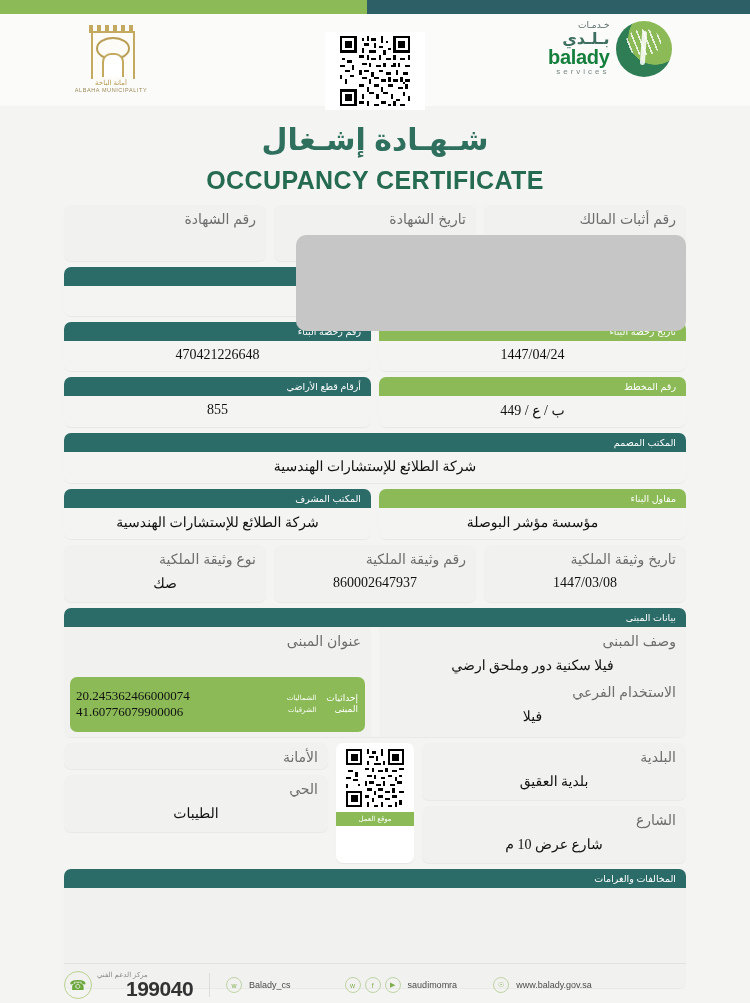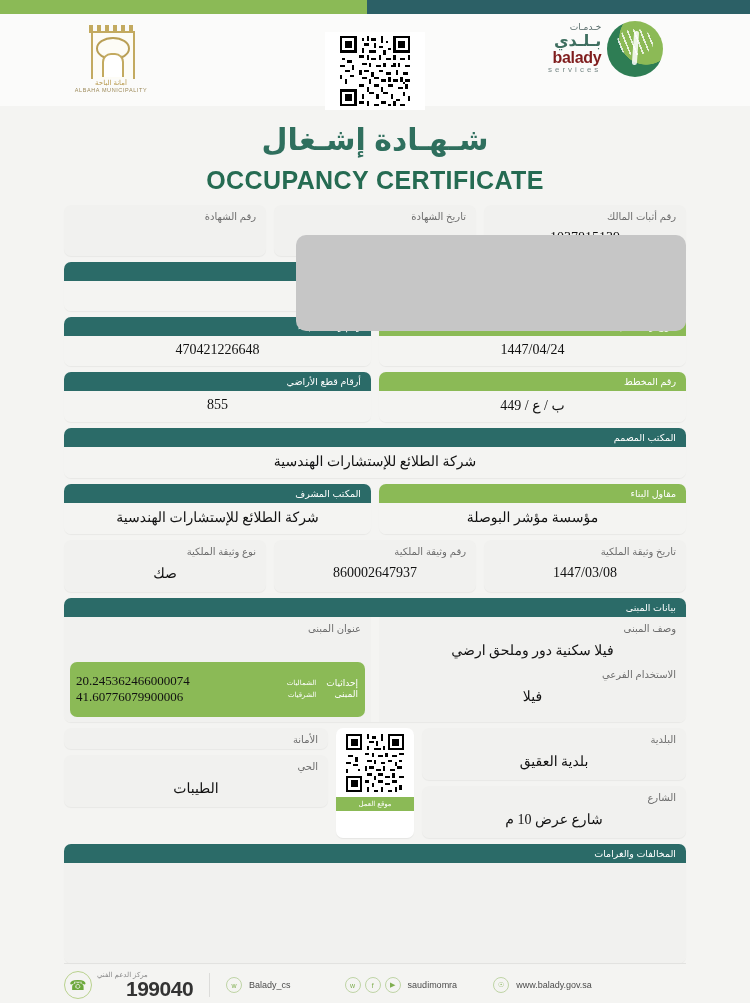--- a/index.html
+++ b/index.html
@@ -34,21 +34,21 @@
 
   .qr-top{position:absolute;left:325px;top:18px;width:100px;height:78px;background:#fff;
           display:flex;align-items:center;justify-content:center;}
   .qr-top .qr{width:70px;height:70px;}
 
   .logo-right{position:absolute;left:548px;top:4px;width:150px;height:62px;
               display:flex;align-items:center;justify-content:flex-start;gap:6px;direction:ltr;}
   .balady-txt{display:flex;flex-direction:column;align-items:flex-end;line-height:1.05;}
   .bl-ar1{font-size:9px;color:#5b6e6d;letter-spacing:4px;}
   .bl-ar2{font-size:16px;color:#3f6f60;font-weight:bold;letter-spacing:3px;}
-  .bl-en1{font-size:16px;color:#7f1d1d;font-weight:bold;letter-spacing:-.3px;}
+  .bl-en1{font-size:20px;color:#15803d;font-weight:bold;letter-spacing:-.3px;}
   .bl-en2{font-size:8px;color:#7a8a88;letter-spacing:3px;}
   .palm{width:56px;height:56px;border-radius:50%;
         background:radial-gradient(circle at 70% 30%,#8cba56 0%,#8cba56 48%,#2e7d54 49%,#2e7d54 100%);
         position:relative;overflow:hidden;}
   .palm:after{content:"";position:absolute;left:46%;top:18%;width:5px;height:60%;
         background:#ffffff;border-radius:3px;transform:rotate(4deg);opacity:.85;}
   .palm:before{content:"";position:absolute;left:18%;top:14%;width:64%;height:46%;
         border-radius:50% 50% 45% 45%;
         background:repeating-linear-gradient(68deg,#ffffff 0 1.6px,transparent 1.6px 6px);opacity:.8;}
 
@@ -56,21 +56,21 @@
   .title-ar{position:absolute;top:122px;left:0;width:750px;text-align:center;
             font-size:30px;font-weight:bold;color:#2f6f5e;letter-spacing:1px;}
   .title-en{position:absolute;top:166px;left:0;width:750px;text-align:center;
             font-size:25px;font-weight:bold;color:#256b52;letter-spacing:.4px;}
 
   
   .form{position:absolute;top:205px;right:64px;width:622px;}
   .row{display:flex;gap:8px;margin-bottom:6px;}
   .cell{background:#f1f1ef;border-radius:7px;overflow:hidden;
         box-shadow:0 1px 1px rgba(0,0,0,.05);}
-  .lbl{font-size:10px;padding:6px 10px 4px;color:#6d6d6d;text-align:right;}
+  .lbl{font-size:14px;padding:6px 10px 4px;color:#6d6d6d;text-align:right;}
   .val{font-size:14px;padding:4px 10px 10px;text-align:center;color:#111;
        font-family:"Liberation Serif","DejaVu Serif",serif;}
 
   
   .bcell{border-radius:7px;background:#f4f4f2;box-shadow:0 1px 1px rgba(0,0,0,.05);overflow:hidden;}
   .bhead{font-size:9.5px;color:#fff;padding:4px 10px;text-align:right;}
   .bhead.teal{background:#2b6b68;}
   .bhead.green{background:#8bba56;}
   .bval{font-size:14px;padding:6px 10px 8px;text-align:center;color:#111;background:#f4f4f2;
         font-family:"Liberation Serif","DejaVu Serif",serif;}

